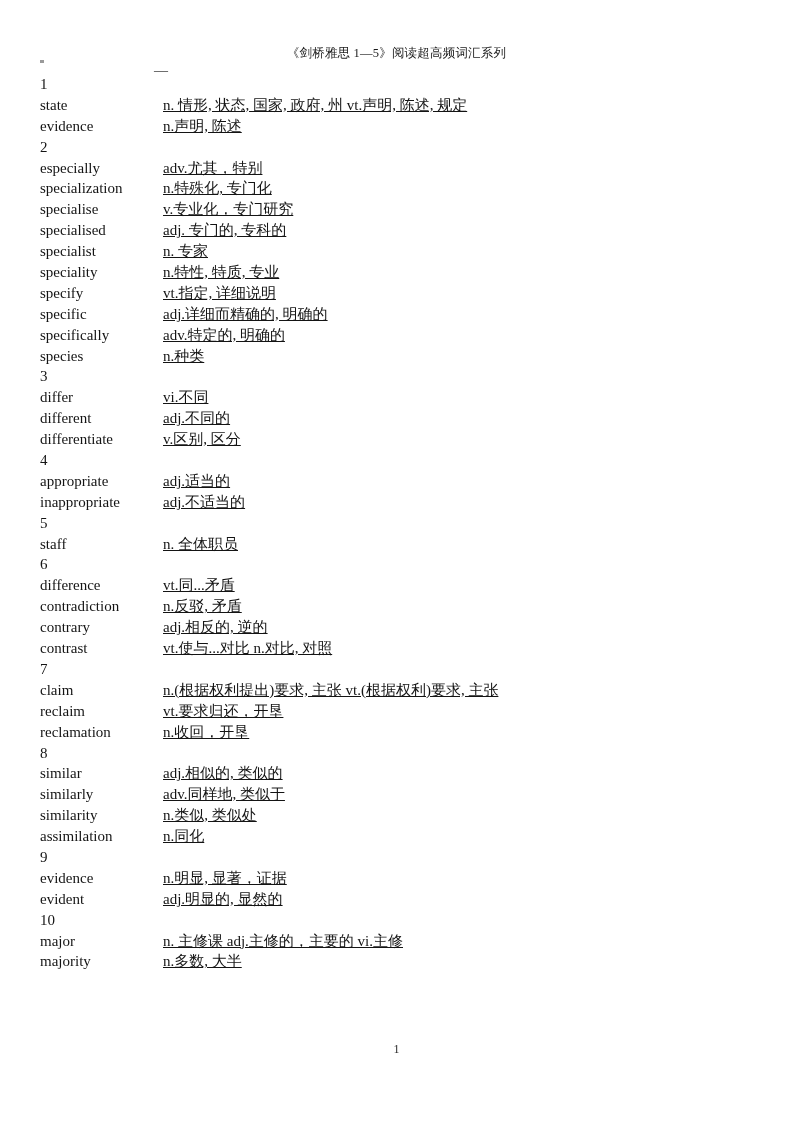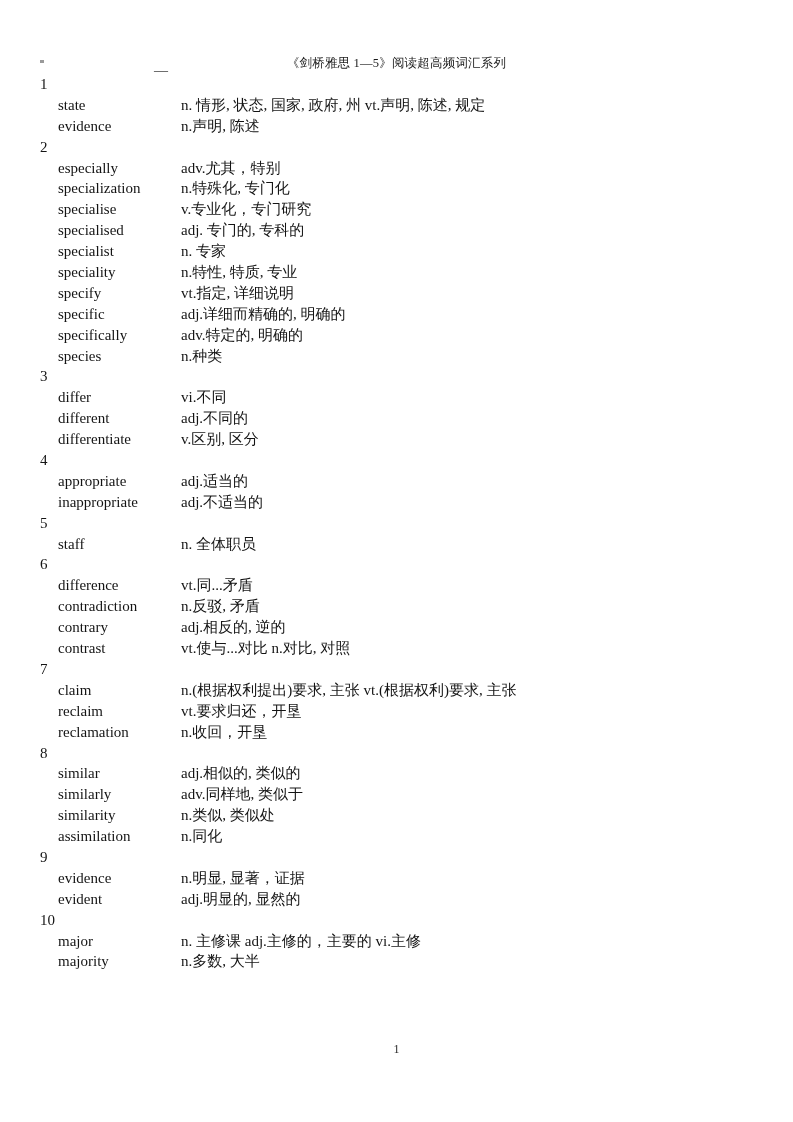--- a/index.html
+++ b/index.html
@@ -20,21 +20,21 @@
     left: 0; top: 0;
     width: 793px;
     height: 1122px;
     background: #fff;
   }
 
   
   .header {
     position: absolute;
     left: 0;
-    top: 55px;
+    top: 45px;
     width: 793px;
     text-align: center;
     font-size: 12.5px;
     letter-spacing: 0.2px;
     color: #1a1a1a;
     white-space: nowrap;
   }
   .corner-dot {
     position: absolute;
     left: 40px;
@@ -67,27 +67,27 @@
   }
   .row.group {
     font-size: 14.5px;
   }
   .term {
     display: inline-block;
     width: 123px;
     vertical-align: top;
     font-size: 15px;
     color: #141414;
-    margin-left: 18px;
   }
   .def {
     display: inline-block;
     vertical-align: top;
     font-size: 15px;
     color: #141414;
+    text-decoration: underline;
   }
   .groupnum {
     display: inline-block;
     font-size: 15px;
     color: #141414;
   }
 
   
   .pagenum {
     position: absolute;

